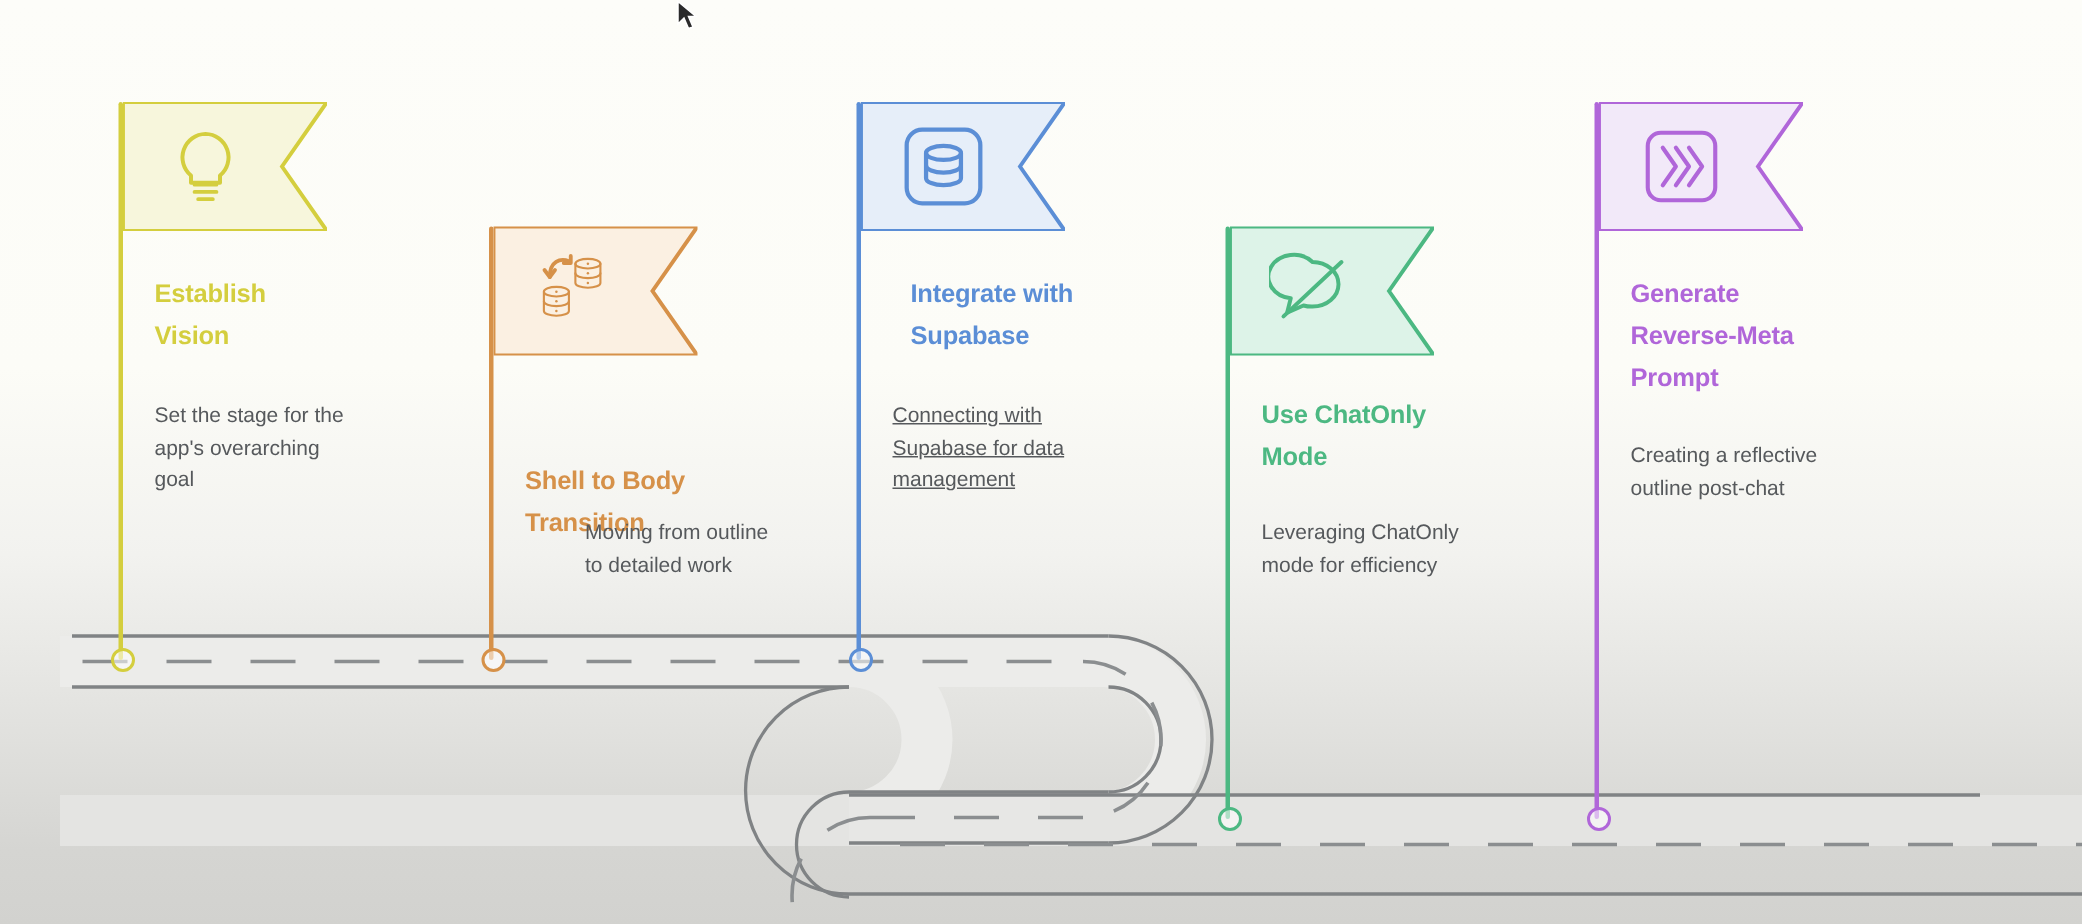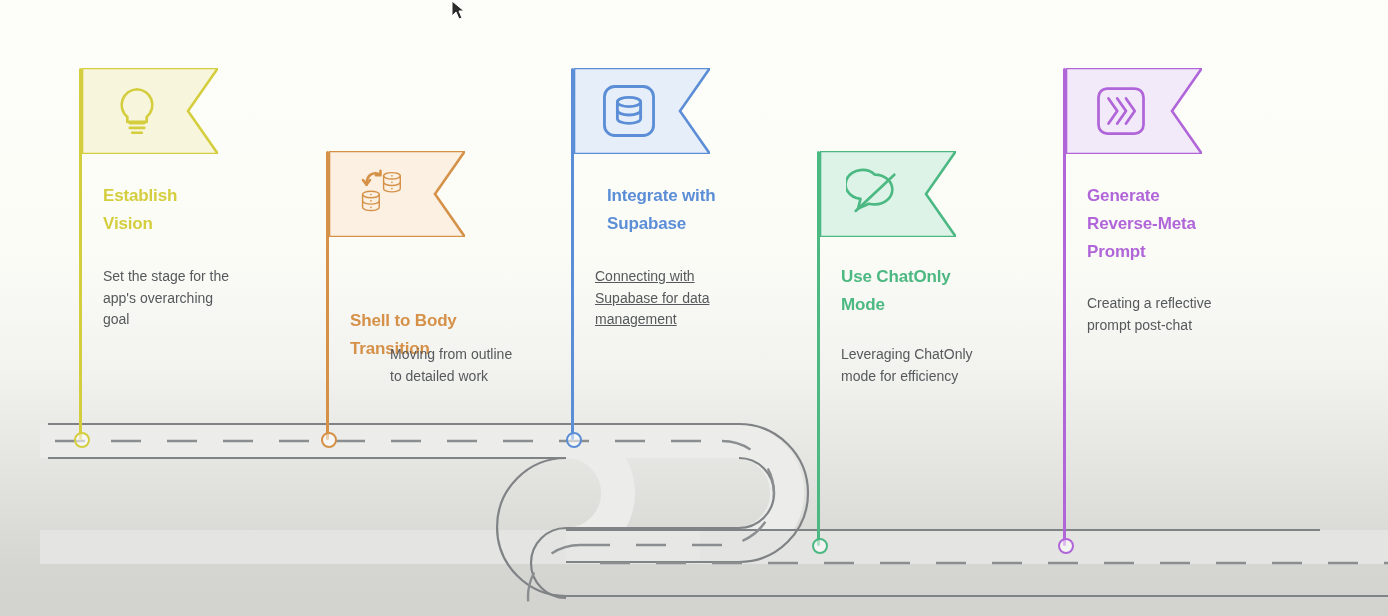--- a/index.html
+++ b/index.html
@@ -241,21 +241,21 @@
               <path d="M14 14 l7 10 l-7 10" fill="none" stroke="#b066d9" stroke-width="2.2" stroke-linecap="round" stroke-linejoin="round"></path>
               <path d="M21 14 l7 10 l-7 10" fill="none" stroke="#b066d9" stroke-width="2.2" stroke-linecap="round" stroke-linejoin="round"></path>
               <path d="M28 14 l7 10 l-7 10" fill="none" stroke="#b066d9" stroke-width="2.2" stroke-linecap="round" stroke-linejoin="round"></path>
             </svg>
           </div>
         </div>
         <div class="m-title" style="color: rgb(176, 102, 217); left: 24px; top: 114px; width: 200px;">Generate
 Reverse-Meta
 Prompt</div>
         <div class="m-desc" style="color: rgb(86, 89, 92); left: 24px; top: 225px; width: 205px;">Creating a reflective
-prompt post-chat</div>
+outline post-chat</div>
       </div>
     </div>
 
   <svg id="cursor" width="16" height="22" viewBox="0 0 16 22" style="left: 451px; top: 0px;">
     <path d="M1 1 L1 16 L5 12 L8 19 L11 18 L8 11 L13 11 Z" fill="#2b2b2b" stroke="#ffffff" stroke-width="1"></path>
   </svg>
 
 <div style="position: absolute; left: 74px; top: 432px; width: 16px; height: 16px; box-sizing: border-box; border: 2.6px solid rgb(212, 206, 62); border-radius: 50%; background: rgba(255, 255, 255, 0.55);"></div>
     <div style="position: absolute; left: 321px; top: 432px; width: 16px; height: 16px; box-sizing: border-box; border: 2.6px solid rgb(214, 145, 73); border-radius: 50%; background: rgba(255, 255, 255, 0.55);"></div>
     <div style="position: absolute; left: 566px; top: 432px; width: 16px; height: 16px; box-sizing: border-box; border: 2.6px solid rgb(91, 142, 214); border-radius: 50%; background: rgba(255, 255, 255, 0.55);"></div>

